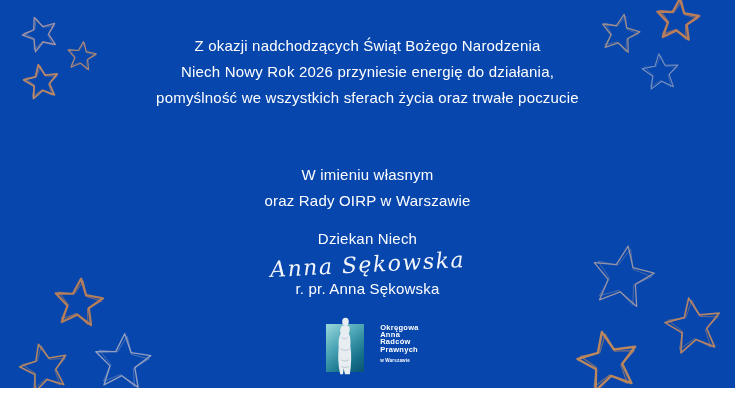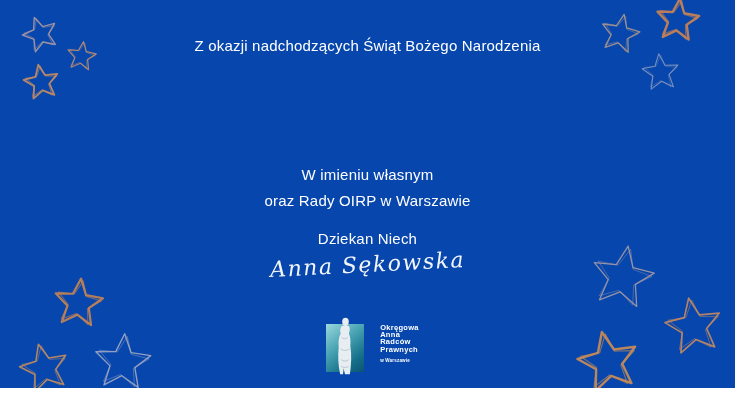--- a/index.html
+++ b/index.html
@@ -117,33 +117,36 @@
       <svg width="80.60000000000001" height="80.60000000000001" viewBox="-26 -26 52 52" style="position: absolute; left: 567.7px; top: 321.7px;">
         <g transform="rotate(-12)">
           <path d="M0,-20L5.3,-7.3L19,-6.2L8.6,2.8L11.8,16.2L0,9L-11.8,16.2L-8.6,2.8L-19,-6.2L-5.3,-7.3Z" fill="none" stroke="#c48a59" stroke-width="1.55" stroke-linejoin="round" opacity="0.95"></path>
           <path d="M0,-20L5.3,-7.3L19,-6.2L8.6,2.8L11.8,16.2L0,9L-11.8,16.2L-8.6,2.8L-19,-6.2L-5.3,-7.3Z" fill="none" stroke="#c48a59" stroke-width="0.85" stroke-linejoin="round" opacity="0.6" transform="rotate(6) scale(0.92)"></path>
         </g>
       </svg>
     </div>
 
   <div class="txt message">
     <div>Z okazji nadchodzących Świąt Bożego Narodzenia</div>
+    <div>Niech Nowy Rok 2026 przyniesie energię do działania,</div>
+    <div>pomyślność we wszystkich sferach życia oraz trwałe poczucie</div>
   </div>
 
   <div class="txt attribution">
     <div>W imieniu własnym</div>
     <div>oraz Rady OIRP w Warszawie</div>
   </div>
 
   <div class="txt dean-title">Dziekan Niech</div>
 
   <div class="txt signature-wrap">
     <span class="signature-text">Anna Sękowska</span>
   </div>
 
+  <div class="txt printed-name">r. pr. Anna Sękowska</div>
 
   <div class="logo-row">
     <div class="logo-mark-wrap">
       <div class="logo-mark"></div>
       <svg class="statue" width="34" height="62" viewBox="0 0 34 64">
         <ellipse cx="17.5" cy="6" rx="3.4" ry="4.3" fill="#e8edf1"></ellipse>
         <path d="M14,10 C12,12 11.5,15 12.5,18 C10.5,22 10,27 10.5,32
                  C9.5,41 10,51 12,60 L15,60 L15.5,54 L17,60 L22,60
                  C23.5,51 24,40 22.5,31 C23,26 22.5,21 21,18
                  C22.5,14 22,11 20.5,10 Z" fill="#e8edf1"></path>

